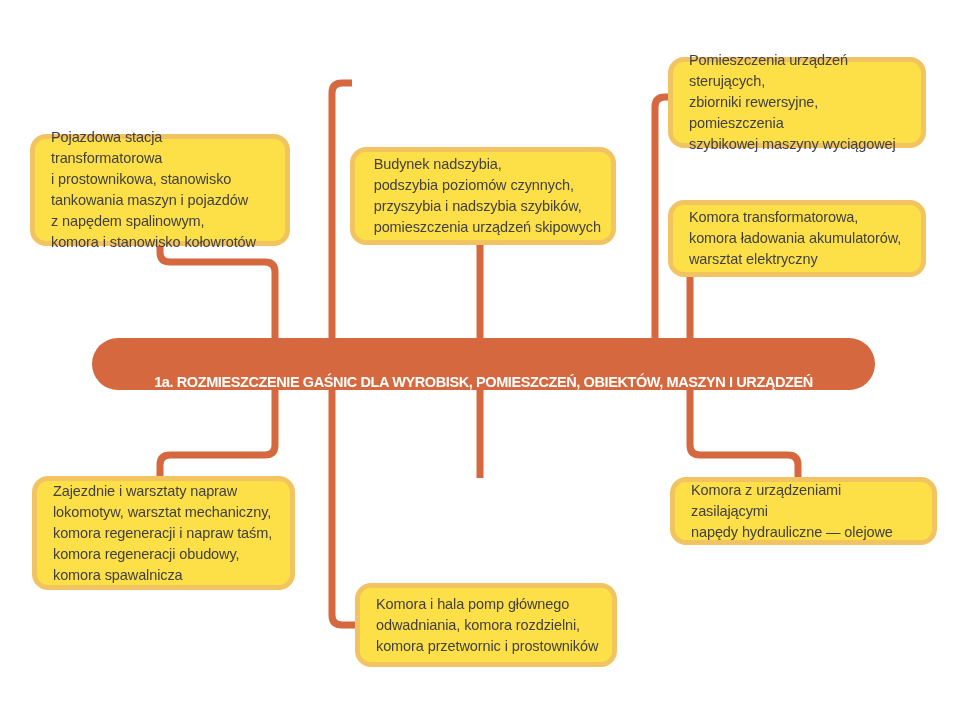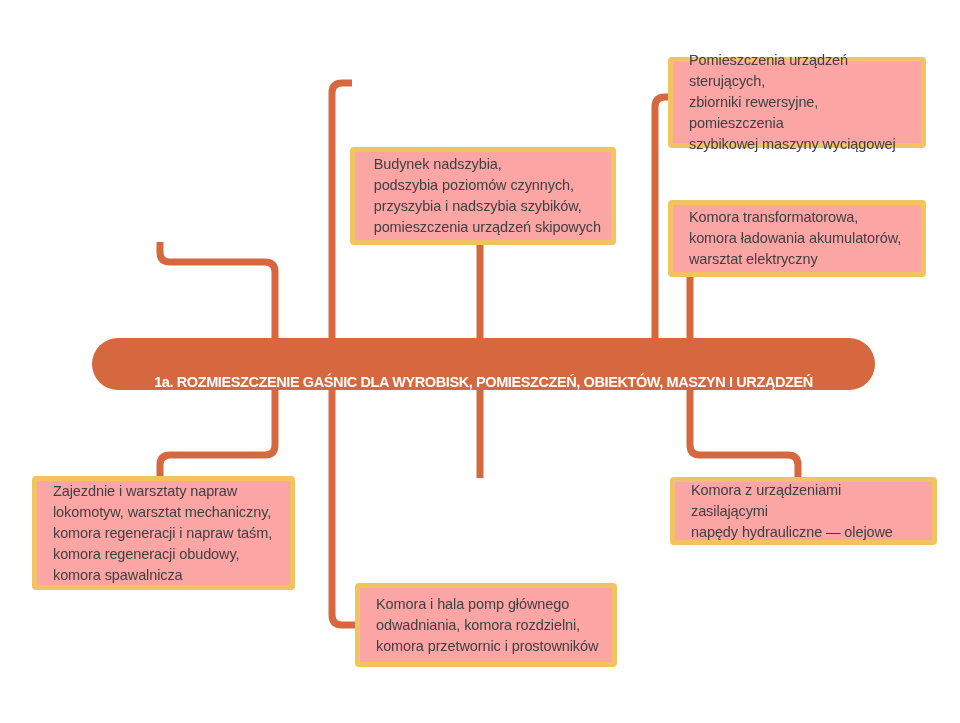--- a/index.html
+++ b/index.html
@@ -18,23 +18,23 @@
   #connector-svg {
     position: absolute;
     left: 0;
     top: 0;
     z-index: 1;
   }
   .node {
     position: absolute;
     z-index: 2;
     box-sizing: border-box;
-    background: #fca5a5;
+    background: #fde047;
     border: 5px solid #F2C361;
-    border-radius: 4px;
+    border-radius: 16px;
     display: flex;
     align-items: center;
     padding: 6px 10px 6px 16px;
   }
   .node .node-text {
     font-size: 14.5px;
     line-height: 21px;
     color: #414042;
     white-space: pre-line;
     letter-spacing: -0.1px;
@@ -83,20 +83,27 @@
       <path d="M480 242 V350"></path>
       <path d="M672 97 H665 Q655 97 655 107 V350"></path>
       <path d="M798 240 V252 Q798 262 788 262 H700 Q690 262 690 272 V350"></path>
       <path d="M275 380 V445 Q275 455 265 455 H170 Q160 455 160 465 V480"></path>
       <path d="M480 380 V478"></path>
       <path d="M332 380 V615 Q332 625 342 625 H360"></path>
       <path d="M690 380 V445 Q690 455 700 455 H788 Q798 455 798 465 V481"></path>
     </g>
   </svg>
 
+  <div class="node n-top-left">
+    <span class="node-text">Pojazdowa stacja transformatorowa
+i prostownikowa, stanowisko
+tankowania maszyn i pojazdów
+z napędem spalinowym,
+komora i stanowisko kołowrotów</span>
+  </div>
 
 
   <div class="node n-top-mid-2">
     <span class="node-text">Budynek nadszybia,
 podszybia poziomów czynnych,
 przyszybia i nadszybia szybików,
 pomieszczenia urządzeń skipowych</span>
   </div>
 
   <div class="node n-top-right-1">

